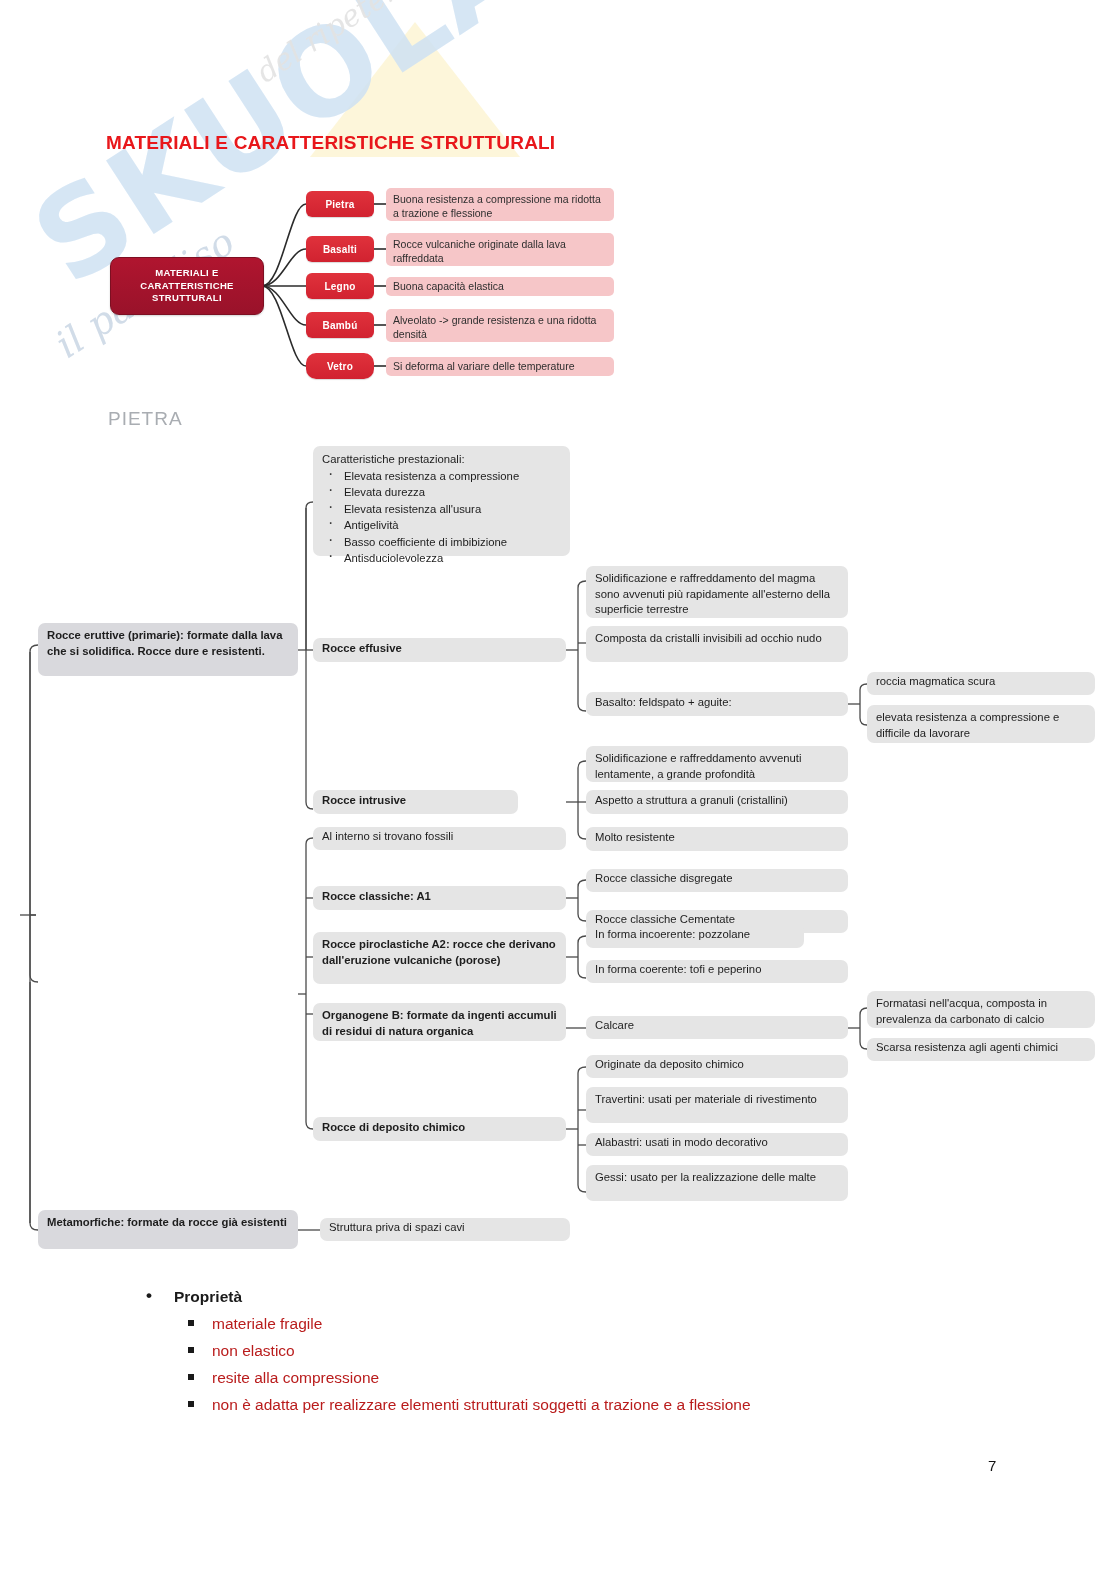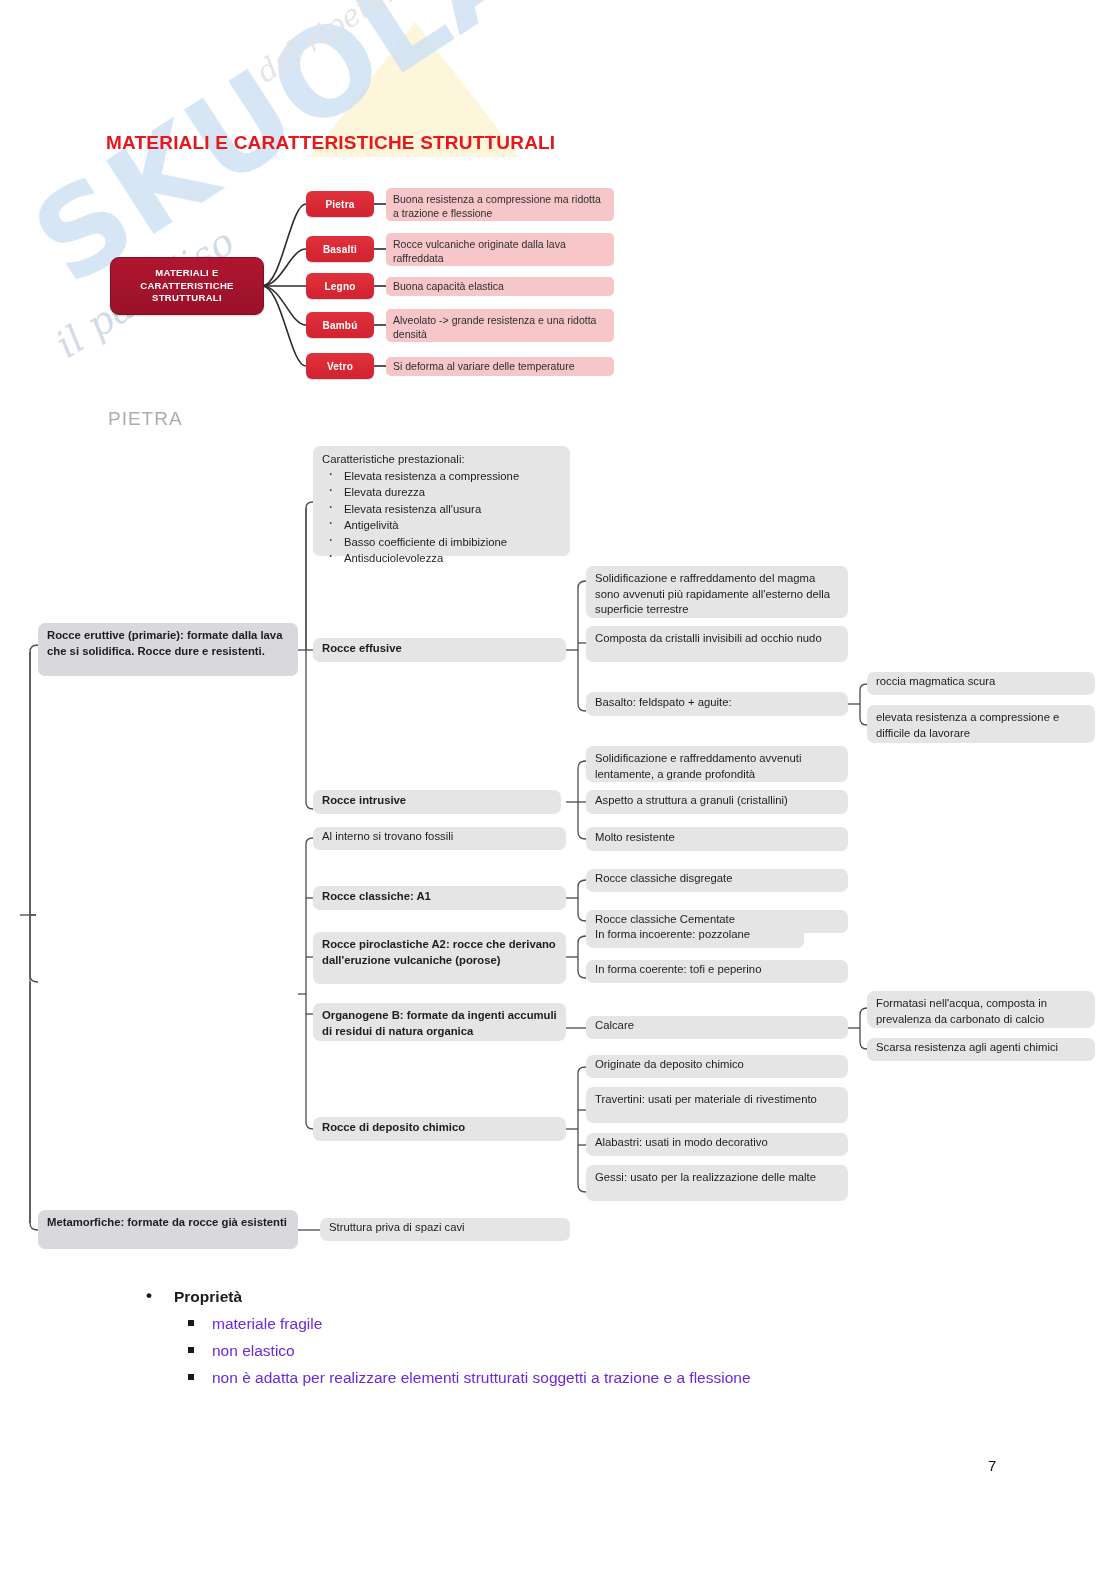--- a/index.html
+++ b/index.html
@@ -95,21 +95,21 @@
   }
 
   
   #props{position:absolute;left:0;top:1283px;width:1116px;}
   .lvl1{
     position:relative;margin-left:138px;font-size:15.5px;font-weight:bold;
     color:#1a1a1a;line-height:27px;padding-left:36px;
   }
   .lvl1:before{content:"\2022";position:absolute;left:8px;top:-1px;font-size:17px;}
   .lvl2{
-    position:relative;margin-left:176px;font-size:15.5px;color:#6d28d9;
+    position:relative;margin-left:176px;font-size:15.5px;color:#b91c1c;
     line-height:27px;padding-left:36px;
   }
   .lvl2:before{
     content:"";position:absolute;left:12px;top:10px;
     width:6px;height:6px;background:#1a1a1a;
   }
   #page-number{
     position:absolute;left:988px;top:1457px;font-size:15px;color:#111;
   }
   svg.conn{position:absolute;left:0;top:0;overflow:visible;}
@@ -147,21 +147,21 @@
           <path d="M374,366 L386,366"></path>
         </g>
       </svg>
 
       <div class="m1-root">MATERIALI E CARATTERISTICHE STRUTTURALI</div>
 
       <div class="m1-node" style="left:306px;top:191px;">Pietra</div>
       <div class="m1-node" style="left:306px;top:236px;">Basalti</div>
       <div class="m1-node" style="left:306px;top:273px;">Legno</div>
       <div class="m1-node" style="left:306px;top:312px;text-align:center;">Bambú</div>
-      <div class="m1-node" style="left:306px;top:353px;">Vetro</div>
+      <div class="m1-node" style="left:306px;top:353px;border-radius:10px;">Vetro</div>
 
       <div class="m1-leaf" style="left:386px;top:188px;width:228px;height:33px;">Buona resistenza a compressione ma ridotta a trazione e flessione</div>
       <div class="m1-leaf" style="left:386px;top:233px;width:228px;height:33px;">Rocce vulcaniche originate dalla lava raffreddata</div>
       <div class="m1-leaf" style="left:386px;top:277px;width:228px;height:19px;padding-top:2px;">Buona capacità elastica</div>
       <div class="m1-leaf" style="left:386px;top:309px;width:228px;height:33px;">Alveolato -&gt; grande resistenza e una ridotta densità</div>
       <div class="m1-leaf" style="left:386px;top:357px;width:228px;height:19px;padding-top:2px;">Si deforma al variare delle temperature</div>
     </div>
 
     <div id="map2">
 
@@ -258,21 +258,21 @@
 
       <div class="g-box b" style="left:313px;top:218px;width:253px;height:24px;padding-top:3px;">Rocce effusive</div>
 
       <div class="g-box" style="left:586px;top:146px;width:262px;height:52px;">Solidificazione e raffreddamento del magma sono avvenuti più rapidamente all'esterno della superficie terrestre</div>
       <div class="g-box" style="left:586px;top:206px;width:262px;height:36px;">Composta da cristalli invisibili ad occhio nudo</div>
       <div class="g-box" style="left:586px;top:272px;width:262px;height:24px;padding-top:3px;">Basalto: feldspato + aguite:</div>
 
       <div class="g-box" style="left:867px;top:252px;width:228px;height:23px;padding-top:2px;">roccia magmatica scura</div>
       <div class="g-box" style="left:867px;top:285px;width:228px;height:38px;">elevata resistenza a compressione e difficile da lavorare</div>
 
-      <div class="g-box b" style="left:313px;top:370px;width:248px;height:24px;padding-top:3px;">Rocce intrusive</div>
+      <div class="g-box b" style="left:313px;top:370px;width:205px;height:24px;padding-top:3px;">Rocce intrusive</div>
 
       <div class="g-box" style="left:586px;top:326px;width:262px;height:36px;">Solidificazione e raffreddamento avvenuti lentamente, a grande profondità</div>
       <div class="g-box" style="left:586px;top:370px;width:262px;height:24px;padding-top:3px;">Aspetto a struttura a granuli (cristallini)</div>
       <div class="g-box" style="left:586px;top:407px;width:262px;height:24px;padding-top:3px;">Molto resistente</div>
 
 
       <div class="g-box" style="left:313px;top:407px;width:253px;height:23px;padding-top:2px;">Al interno si trovano fossili</div>
 
       <div class="g-box b" style="left:313px;top:466px;width:253px;height:24px;padding-top:3px;">Rocce classiche: A1</div>
       <div class="g-box" style="left:586px;top:449px;width:262px;height:23px;padding-top:2px;">Rocce classiche disgregate</div>
@@ -294,19 +294,20 @@
       <div class="g-box" style="left:586px;top:745px;width:262px;height:36px;">Gessi: usato per la realizzazione delle malte</div>
 
       <div class="g-box b dark" style="left:38px;top:790px;width:260px;height:39px;">Metamorfiche: formate da rocce già esistenti</div>
       <div class="g-box" style="left:320px;top:798px;width:250px;height:23px;padding-top:2px;">Struttura priva di spazi cavi</div>
     </div>
 
     <div id="props">
       <div class="lvl1">Proprietà</div>
       <div class="lvl2">materiale fragile</div>
       <div class="lvl2">non elastico</div>
+      <div class="lvl2">resite alla compressione</div>
       <div class="lvl2">non è adatta per realizzare elementi strutturati soggetti a trazione e a flessione</div>
     </div>
 
     <div id="page-number">7</div>
 
   </div>
 </div>
 
 </body></html>

